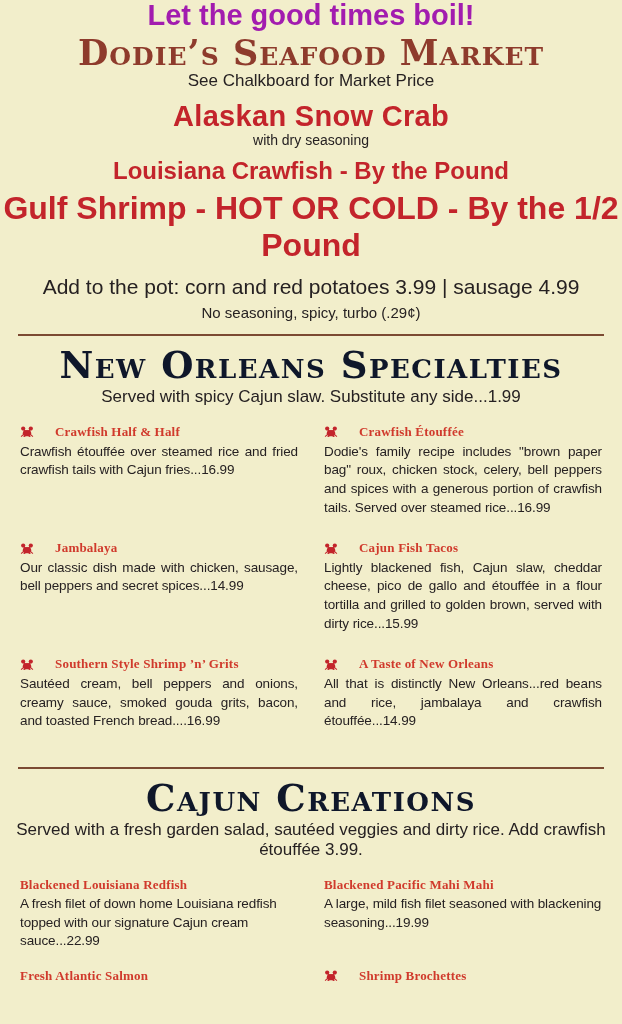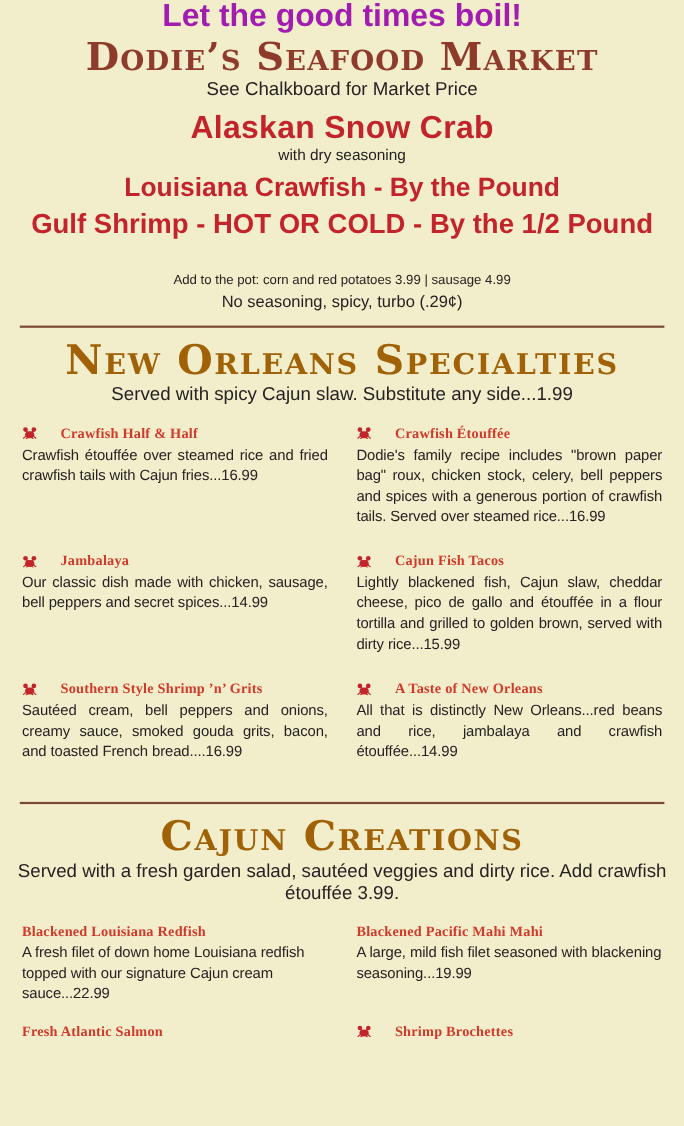--- a/index.html
+++ b/index.html
@@ -19,29 +19,29 @@
   .restaurant-title {
     font-family:"DejaVu Serif", serif; font-weight:700; font-variant:small-caps;
     font-size:35px; line-height:1; color:#8e3b2c; letter-spacing:1px; margin-top:3px;
   }
   .market-note { font-size:17px; margin-top:1px; }
 
   .market-item-name { font-weight:bold; color:#c3242b; }
   .mi1 { font-size:29px; margin-top:9px; letter-spacing:.3px; }
   .mi-note { font-size:14px; line-height:1.1; }
   .mi2 { font-size:24px; margin-top:9px; }
-  .mi3 { font-size:25px; margin-top:5px; }
-  .pot-note { font-size:12px; margin-top:28px; }
+  .mi3 { font-size:32px; margin-top:5px; }
+  .pot-note { font-size:21px; margin-top:11px; }
   .seasoning-note { font-size:15px; margin-top:5px; }
 
   .divider { border:none; height:2px; background:#7c4a33; margin:13px 18px 10px 18px; }
 
   .section-title {
     font-family:"DejaVu Serif", serif; font-weight:700; font-variant:small-caps;
-    font-size:37px; line-height:1.05; color:#a16207; letter-spacing:1.5px; margin-top:8px;
+    font-size:37px; line-height:1.05; color:#0f172a; letter-spacing:1.5px; margin-top:8px;
   }
   .section-subtitle { font-size:17px; margin-top:2px; margin-bottom:17px; }
 
   .items-grid { display:grid; grid-template-columns:1fr 1fr; column-gap:26px; padding:0 20px; }
   .menu-item { margin-bottom:23px; }
   .cajun .menu-item { margin-bottom:17px; }
   .title-row {
     display:flex; align-items:center; gap:21px;
     color:#d03a2c; font-size:13px; font-weight:bold; letter-spacing:.2px; line-height:1.2;font-family:Liberation Serif, serif;
   }

